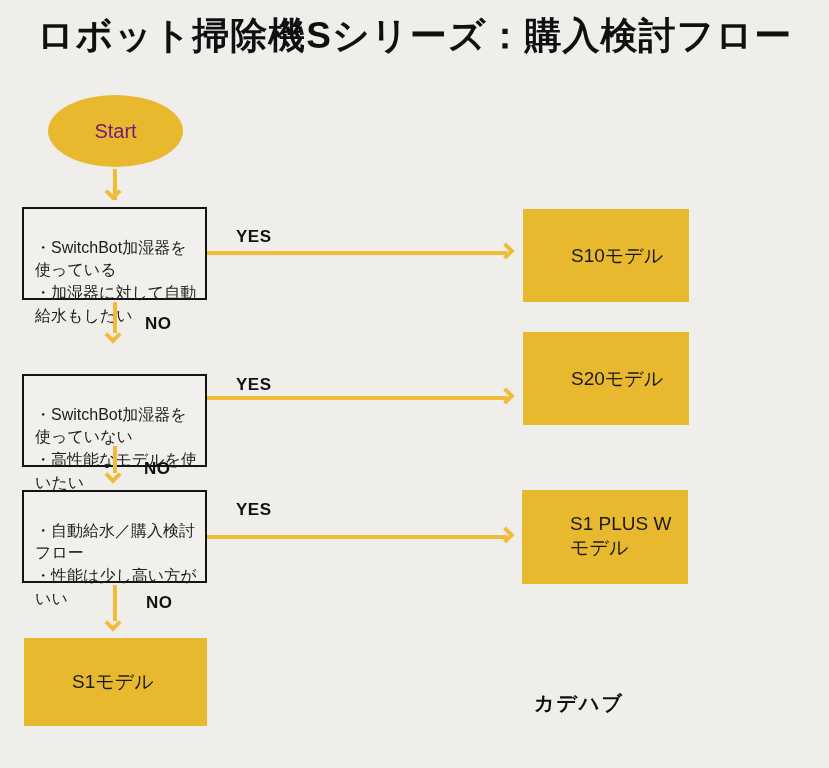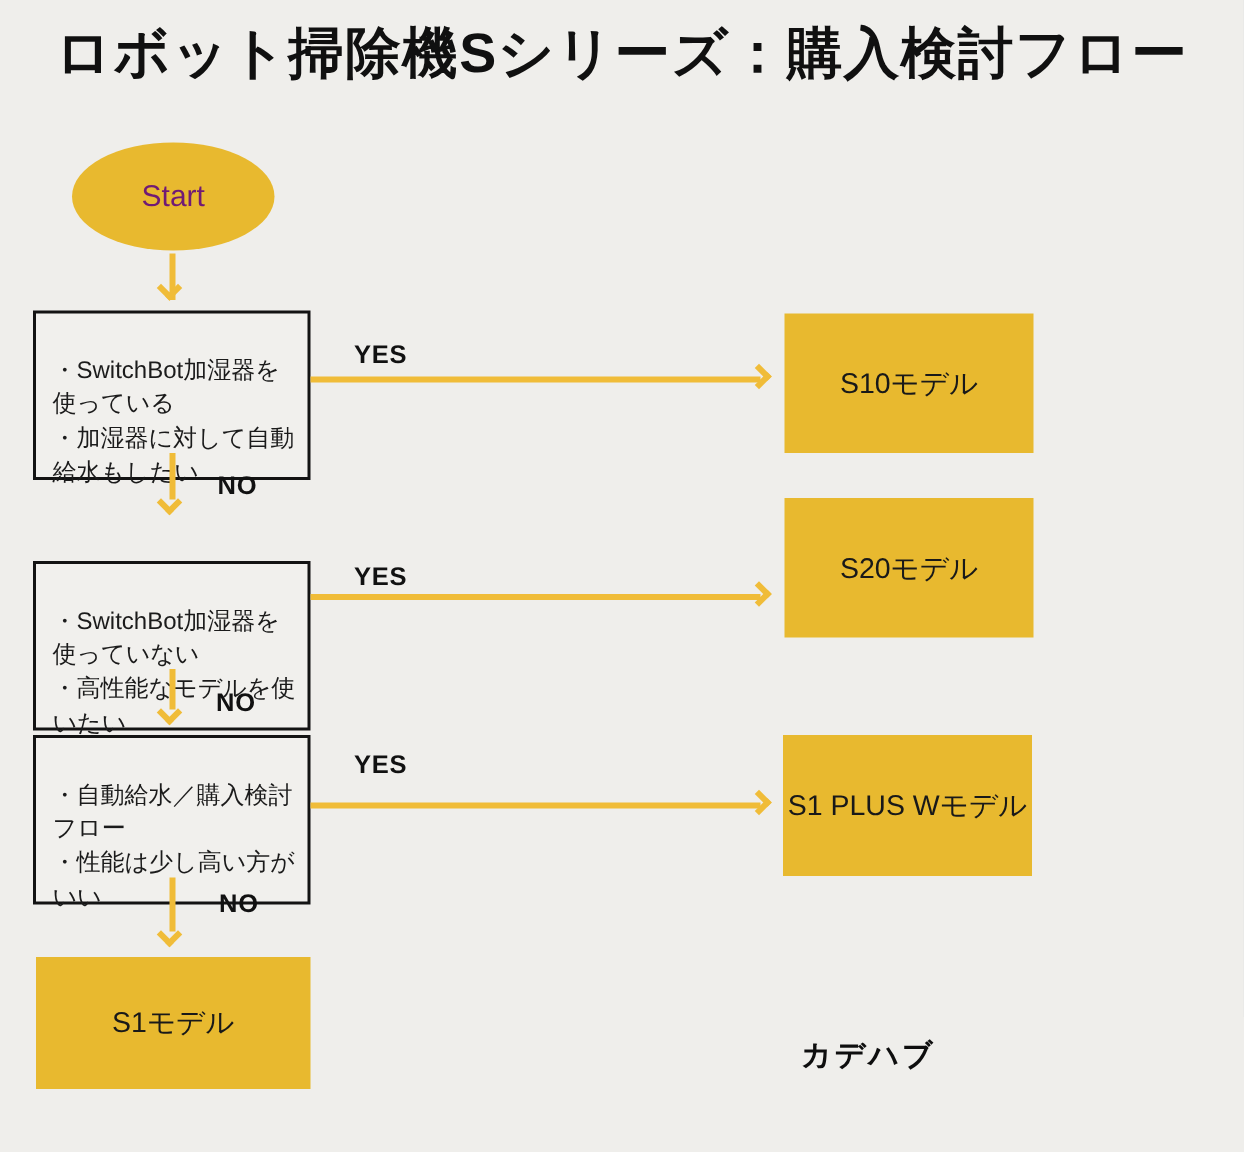--- a/index.html
+++ b/index.html
@@ -26,34 +26,34 @@
     color:#101010;
   }
   .ellipse{
     position:absolute;left:48px;top:95px;width:135px;height:72px;
     background:var(--accent);
     border-radius:50%;
     display:flex;align-items:center;justify-content:center;
     font-size:20px;color:#701a75;
   }
   .decision{
-    position:absolute;left:22px;width:185px;height:113px;
+    position:absolute;left:22px;width:185px;height:93px;
     background:#f1f0ed;
     border:2px solid #131313;
     padding:5px 6px 6px 11px;
     font-size:16px;line-height:1.42;
     white-space:pre-line;
     color:#1b1b1b;
   }
   .d1{top:207px;} .d2{top:330px;margin-top:44px;} .d3{top:490px;}
   .result{
     position:absolute;width:166px;height:93px;
     background:var(--accent);
-    display:flex;align-items:center;justify-content:center;
-    font-size:19px;color:#191919;
+    display:flex;align-items:center;
+    font-size:19px;color:#191919;padding-left:48px;
   }
   .r1{left:523px;top:209px;}
   .r2{left:523px;top:332px;}
   .r3{left:522px;top:490px;height:94px;}
   .r4{left:24px;top:638px;width:183px;height:88px;}
   .edge-label{
     position:absolute;
     font-weight:700;font-size:17px;letter-spacing:.5px;color:#111;
   }
   .yes1{left:236px;top:227px;} .no1{left:145px;top:314px;}

